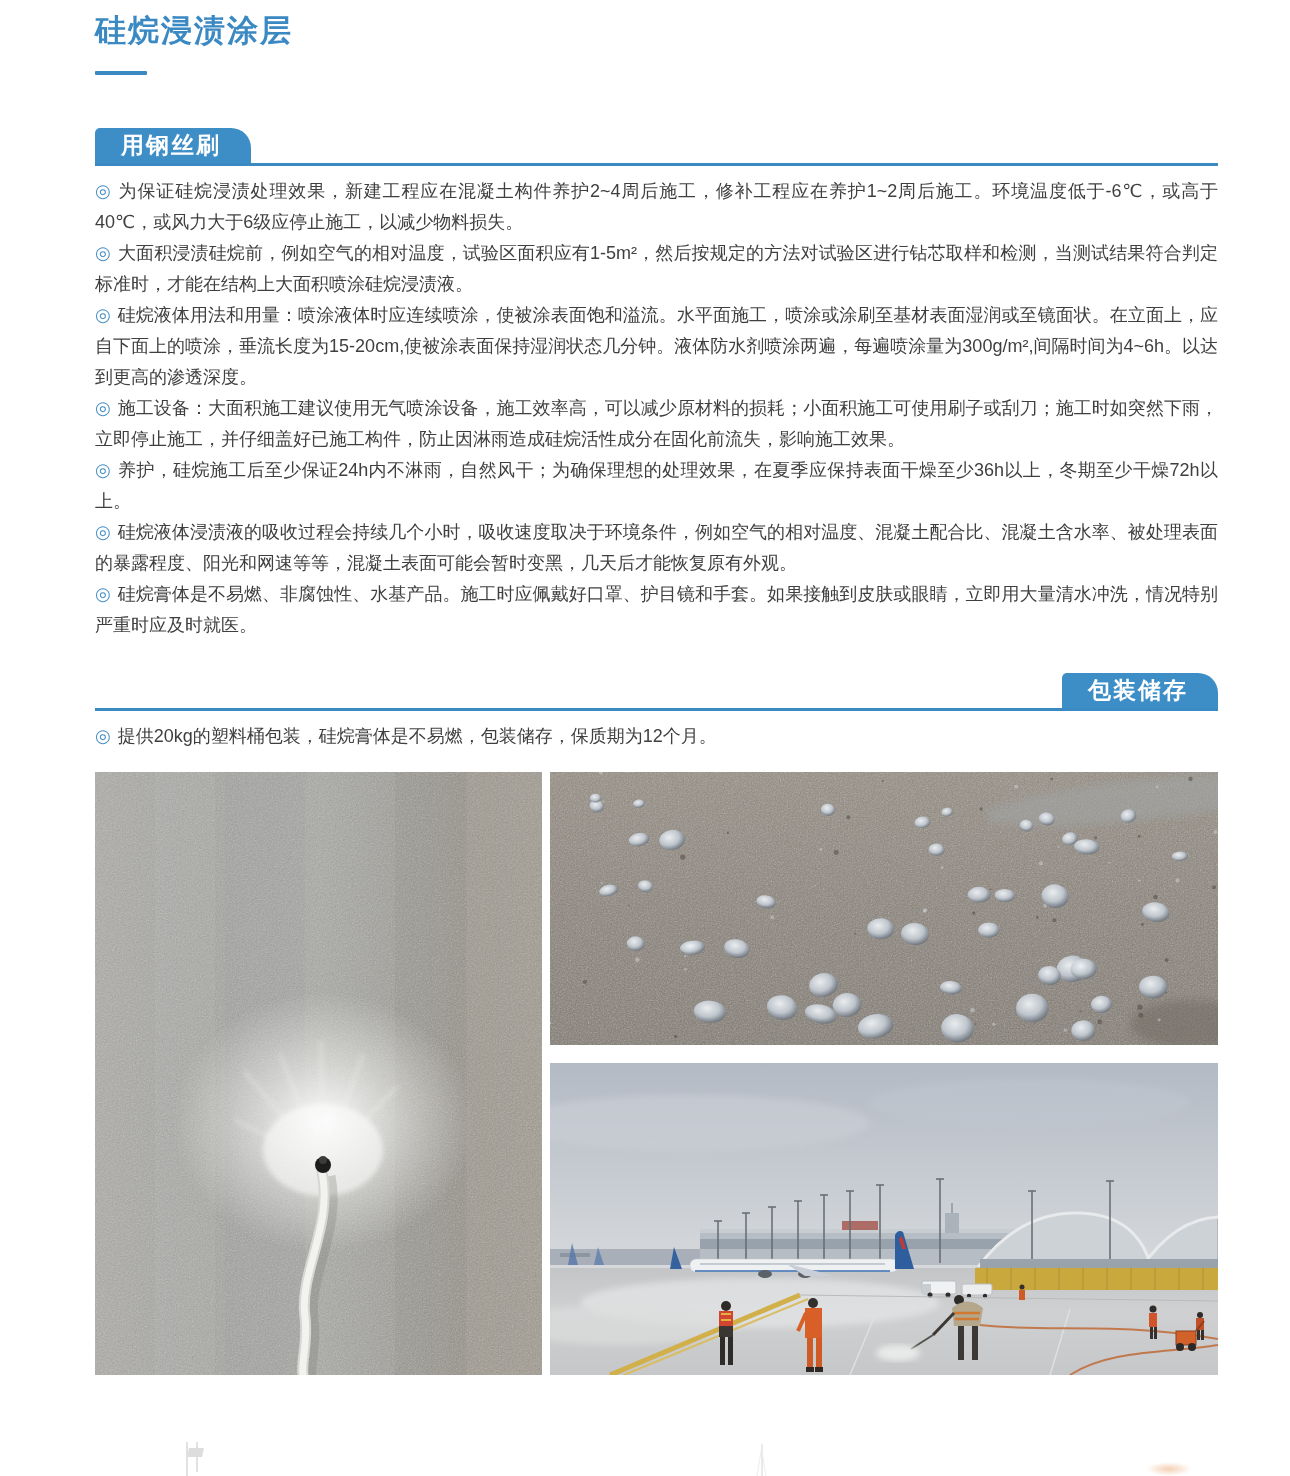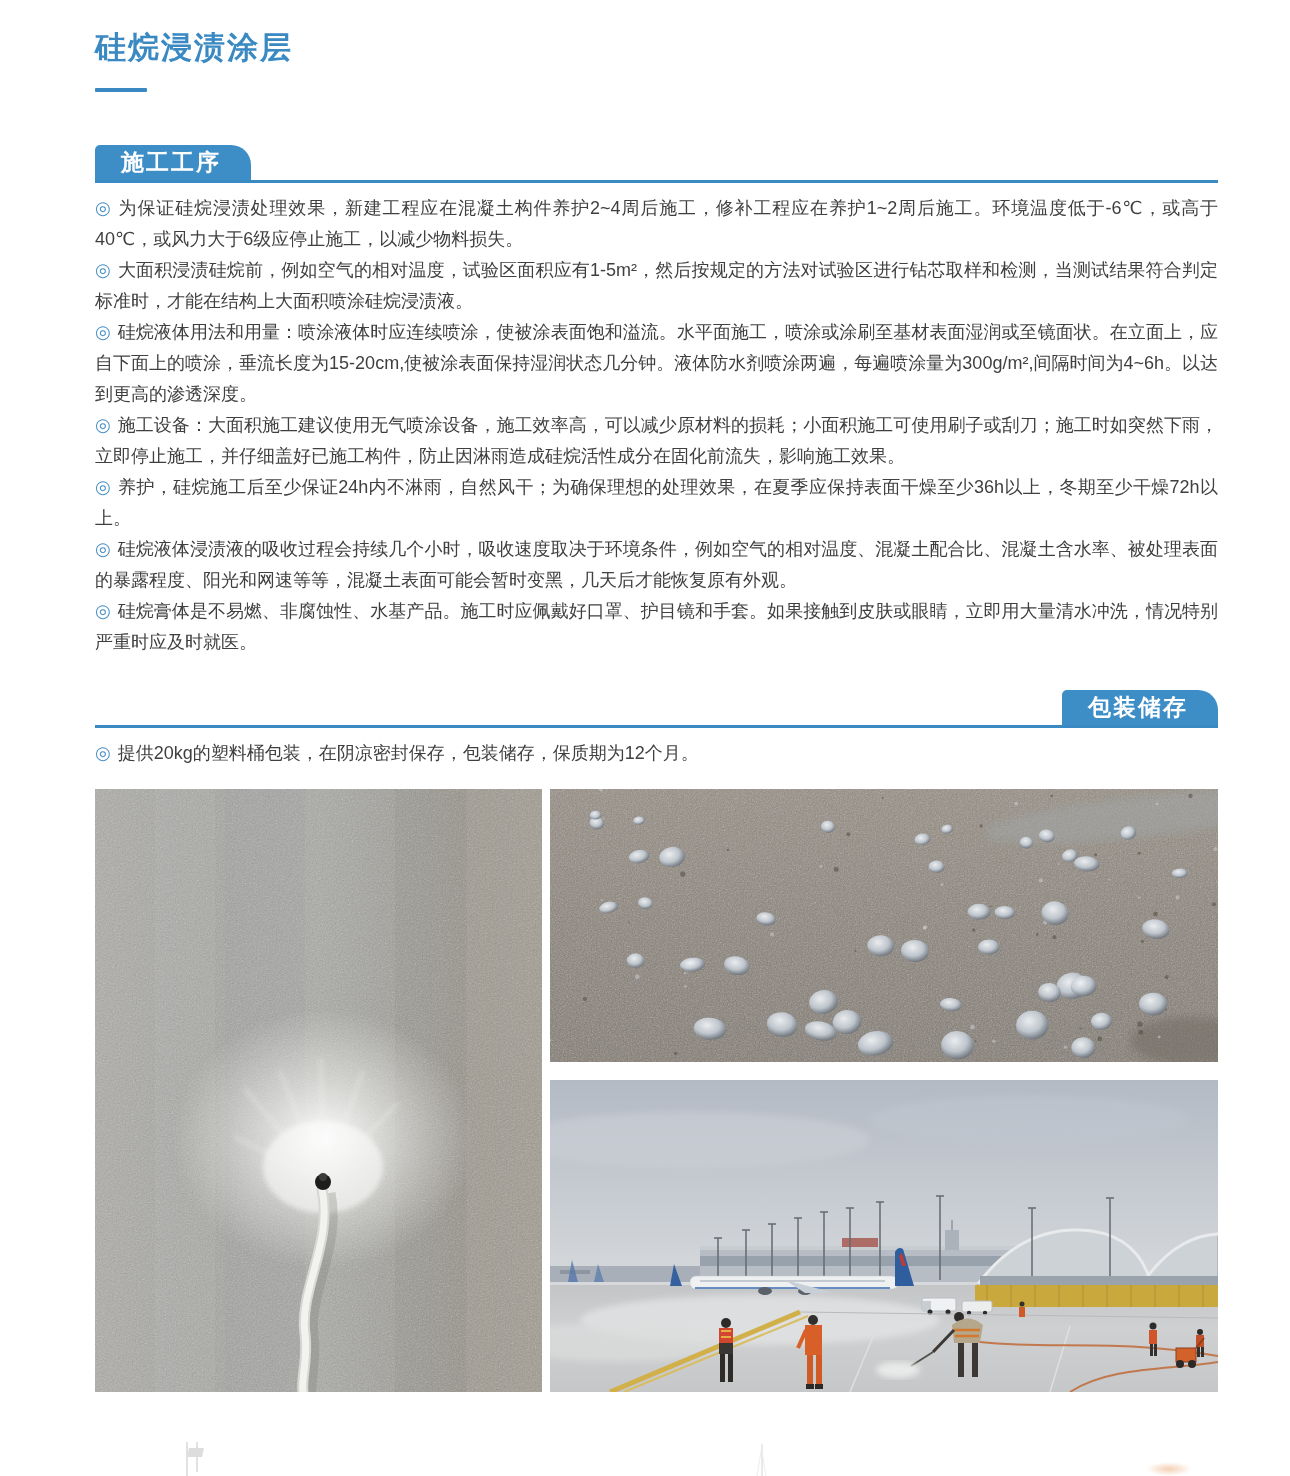--- a/index.html
+++ b/index.html
@@ -4,21 +4,21 @@
 <style>
   html,body { margin:0; padding:0; }
   body {
     width:1290px; height:1476px; position:relative; overflow:hidden;
     background:#ffffff; color:#3f3f3f;
     font-family:"Liberation Sans","DejaVu Sans",sans-serif;
   }
   .page { position:absolute; left:95px; top:0; width:1123px; }
 
   .title {
-    margin:0; padding-top:29px;
+    margin:0; padding-top:12px;
     font-size:31px; line-height:38px; font-weight:bold;
     letter-spacing:2px; color:#3a89c3;
   }
   .mini-rule { margin-top:21px; width:52px; height:4px; background:#3a89c3; border-radius:1px; }
 
   .sec-head { border-bottom:3px solid #3a89c3; line-height:0; }
   .sec-head.first { margin-top:53px; }
   .sec-head.second { margin-top:32px;text-align:right; }
   .badge {
     display:inline-block; background:#3d8dc7; color:#ffffff;
@@ -59,39 +59,39 @@
 </head>
 <body>
 
 <div class="page">
 
   <h1 class="title">硅烷浸渍涂层</h1>
   <div class="mini-rule"></div>
 
   <section>
     <div class="sec-head first">
-      <span class="badge">施工工序</span>
+      <span class="badge">用钢丝刷</span>
     </div>
     <div class="bullets">
         <p class="bullet"><span class="mark">◎</span><span>为保证硅烷浸渍处理效果，新建工程应在混凝土构件养护2~4周后施工，修补工程应在养护1~2周后施工。环境温度低于-6℃，或高于40℃，或风力大于6级应停止施工，以减少物料损失。</span></p>
         <p class="bullet"><span class="mark">◎</span><span>大面积浸渍硅烷前，例如空气的相对温度，试验区面积应有1-5m²，然后按规定的方法对试验区进行钻芯取样和检测，当测试结果符合判定标准时，才能在结构上大面积喷涂硅烷浸渍液。</span></p>
         <p class="bullet"><span class="mark">◎</span><span>硅烷液体用法和用量：喷涂液体时应连续喷涂，使被涂表面饱和溢流。水平面施工，喷涂或涂刷至基材表面湿润或至镜面状。在立面上，应自下面上的喷涂，垂流长度为15-20cm,使被涂表面保持湿润状态几分钟。液体防水剂喷涂两遍，每遍喷涂量为300g/m²,间隔时间为4~6h。以达到更高的渗透深度。</span></p>
         <p class="bullet"><span class="mark">◎</span><span>施工设备：大面积施工建议使用无气喷涂设备，施工效率高，可以减少原材料的损耗；小面积施工可使用刷子或刮刀；施工时如突然下雨，立即停止施工，并仔细盖好已施工构件，防止因淋雨造成硅烷活性成分在固化前流失，影响施工效果。</span></p>
         <p class="bullet"><span class="mark">◎</span><span>养护，硅烷施工后至少保证24h内不淋雨，自然风干；为确保理想的处理效果，在夏季应保持表面干燥至少36h以上，冬期至少干燥72h以上。</span></p>
         <p class="bullet"><span class="mark">◎</span><span>硅烷液体浸渍液的吸收过程会持续几个小时，吸收速度取决于环境条件，例如空气的相对温度、混凝土配合比、混凝土含水率、被处理表面的暴露程度、阳光和网速等等，混凝土表面可能会暂时变黑，几天后才能恢复原有外观。</span></p>
         <p class="bullet"><span class="mark">◎</span><span>硅烷膏体是不易燃、非腐蚀性、水基产品。施工时应佩戴好口罩、护目镜和手套。如果接触到皮肤或眼睛，立即用大量清水冲洗，情况特别严重时应及时就医。</span></p>
       </div>
   </section>
 
   <section>
     <div class="sec-head second">
       <span class="badge">包装储存</span>
     </div>
     <div class="bullets">
-        <p class="bullet"><span class="mark">◎</span><span>提供20kg的塑料桶包装，在阴凉密封保存，包装储存，保质期为12个月。</span></p>
+        <p class="bullet"><span class="mark">◎</span><span>提供20kg的塑料桶包装，硅烷膏体是不易燃，包装储存，保质期为12个月。</span></p>
       </div>
   </section>
 
   <div class="photos">
 
     <div class="photo p-left">
       <svg viewBox="0 0 447 603" preserveAspectRatio="none">
         <defs>
           <linearGradient id="wallg" x1="0" y1="0" x2="1" y2="0">
             <stop offset="0" stop-color="#adaca8"></stop>

